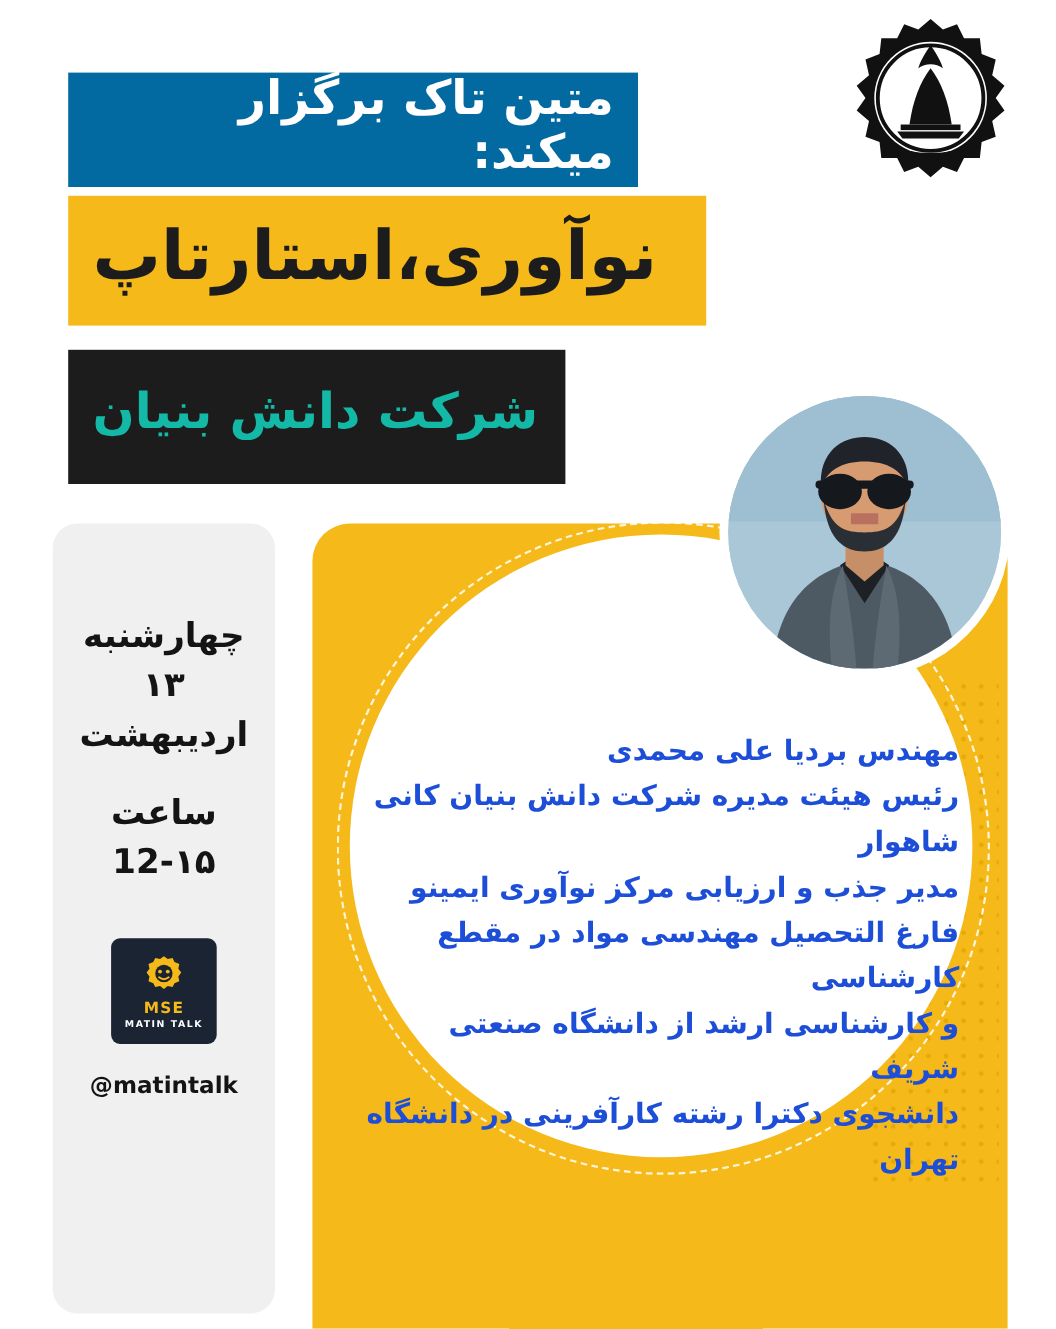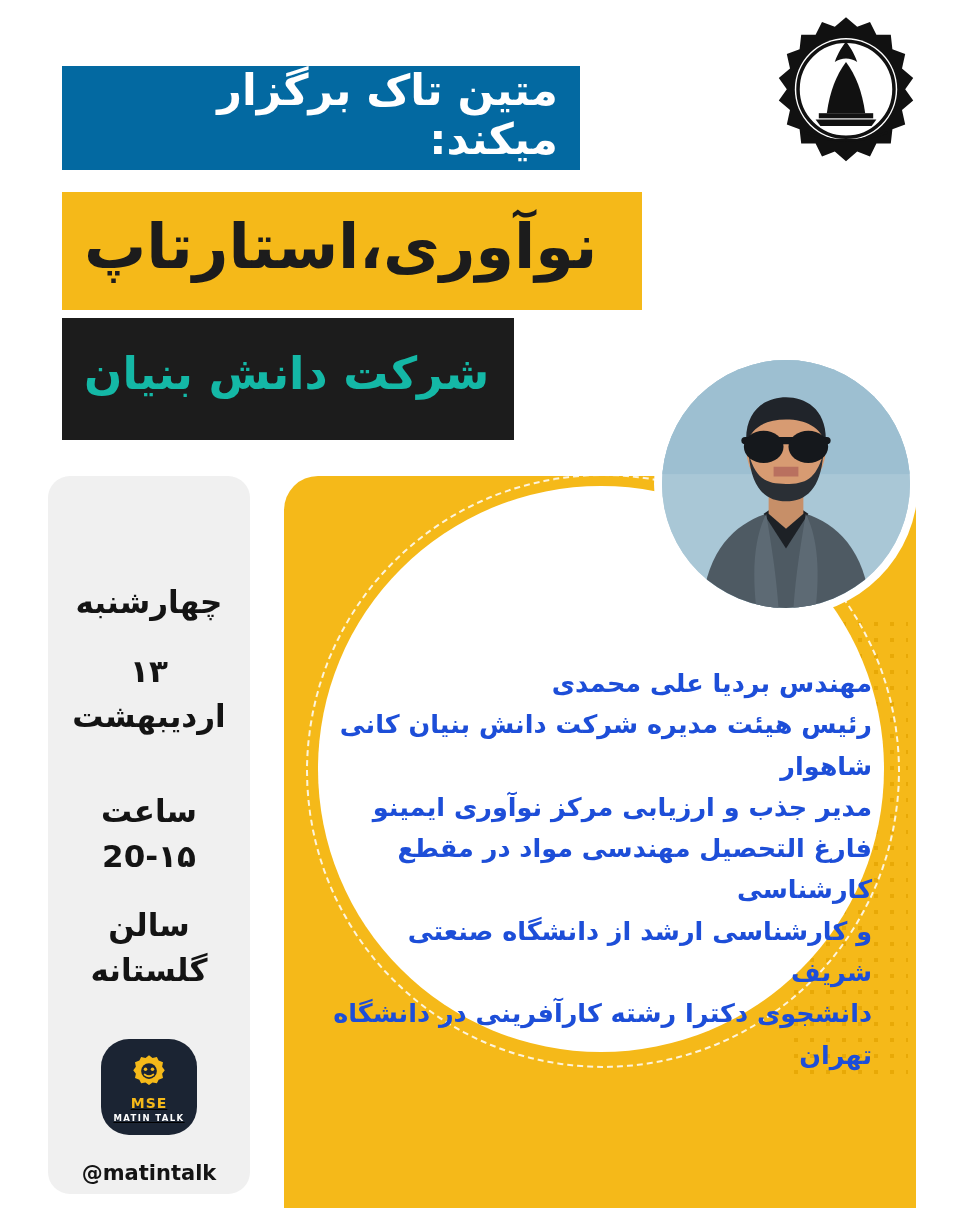--- a/index.html
+++ b/index.html
@@ -26,21 +26,21 @@
     line-height:1.15;
     letter-spacing:-0.5px;
   }
   .hl-1{
     top:66px;right:(0);left:62px;width:518px;height:104px;
     background:#0369a1;color:#ffffff;
     font-size:43px;
     padding:0 22px 6px 22px;
   }
   .hl-2{
-    top:192px;left:62px;width:580px;height:118px;
+    top:178px;left:62px;width:580px;height:118px;
     background:#f5b919;color:#1c1c1c;
     font-size:62px;
     padding:0 22px 8px 22px;
   }
   .hl-3{
     top:318px;left:62px;width:452px;height:122px;
     background:#1c1c1c;color:#14b8a6;
     font-size:45px;
     padding:0 22px 10px 22px;
   }
@@ -50,27 +50,27 @@
     position:absolute;top:476px;left:48px;width:202px;height:718px;
     background:#f0f0f0;border-radius:22px;
   }
   .side-inner{
     position:absolute;top:476px;left:48px;width:202px;height:718px;
     display:flex;flex-direction:column;align-items:center;
     padding-top:80px;box-sizing:border-box;
   }
   .side-line{
     font-size:31px;font-weight:bold;color:#141414;
-    text-align:center;line-height:1.45;width:190px;margin-top:24px;
+    text-align:center;line-height:1.45;width:190px;
   }
   .side-gap{height:26px;}
   .mse-logo{
-    width:96px;height:96px;background:#1b2433;border-radius:28px;
+    width:96px;height:96px;background:#1b2433;border-radius:8px;
     margin-top:46px;display:flex;flex-direction:column;
-    align-items:center;justify-content:center;text-decoration:underline;
+    align-items:center;justify-content:center;
   }
   .mse-gear{width:42px;height:42px;}
   .mse-txt1{color:#f5b919;font-size:14px;font-weight:bold;letter-spacing:1px;margin-top:3px;}
   .mse-txt2{color:#ffffff;font-size:8.5px;font-weight:bold;letter-spacing:1.4px;margin-top:2px;}
   .handle{
     margin-top:26px;font-size:21px;font-weight:bold;color:#141414;
     direction:ltr;
   }
 
   
@@ -180,22 +180,21 @@
   <div>و کارشناسی ارشد از دانشگاه صنعتی شریف</div>
   <div>دانشجوی دکترا رشته کارآفرینی در دانشگاه</div>
   <div>تهران</div>
 </div>
 
 <div class="side-card"></div>
 <div class="side-inner">
   <div class="side-line">چهارشنبه</div>
   <div class="side-line">۱۳ اردیبهشت</div>
   <div class="side-gap"></div>
-  <div class="side-line">ساعت ۱۵-20</div>
-  <div class="side-line">سالن گلستانه</div>
+  <div class="side-line">ساعت ۱۵-12</div>
 
   <div class="mse-logo">
     <svg class="mse-gear" viewBox="0 0 48 48" aria-hidden="true">
       <g fill="#f5b919">
         <path d="M24 6 l4 3 l5 -1 l2 4 l5 2 l-1 5 l3 4 l-3 4 l1 5 l-5 2 l-2 4 l-5 -1 l-4 3 l-4 -3 l-5 1 l-2 -4 l-5 -2 l1 -5 l-3 -4 l3 -4 l-1 -5 l5 -2 l2 -4 l5 1z"></path>
       </g>
       <circle cx="24" cy="24" r="9" fill="#1b2433"></circle>
       <circle cx="20" cy="22" r="2" fill="#f5b919"></circle>
       <circle cx="28" cy="22" r="2" fill="#f5b919"></circle>
       <path d="M19 28 q5 4 10 0" stroke="#f5b919" stroke-width="2" fill="none" stroke-linecap="round"></path>

